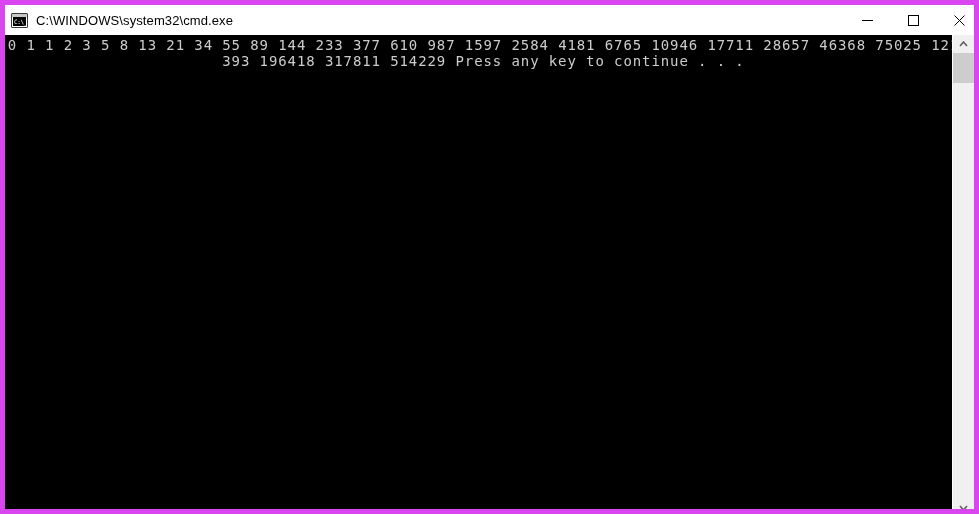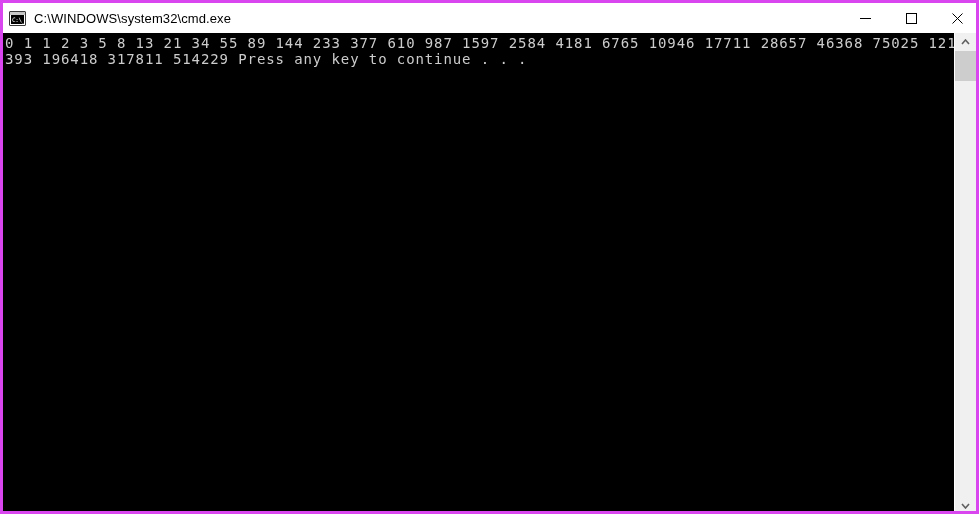--- a/index.html
+++ b/index.html
@@ -12,23 +12,24 @@
     height: 514px;
     overflow: hidden;
     font-family: "Liberation Sans", sans-serif;
   }
 
   #window {
     position: relative;
     width: 979px;
     height: 514px;
     box-sizing: border-box;
-    border: 3px solid #d946ef;
+    border: 5px solid #d946ef;
     background: #000000;
     overflow: hidden;
+    text-align: center;
   }
 
   
   #titlebar {
     position: absolute;
     left: 0; top: 0;
     width: 977px;
     height: 30px;
     background: #ffffff;
     display: flex;

